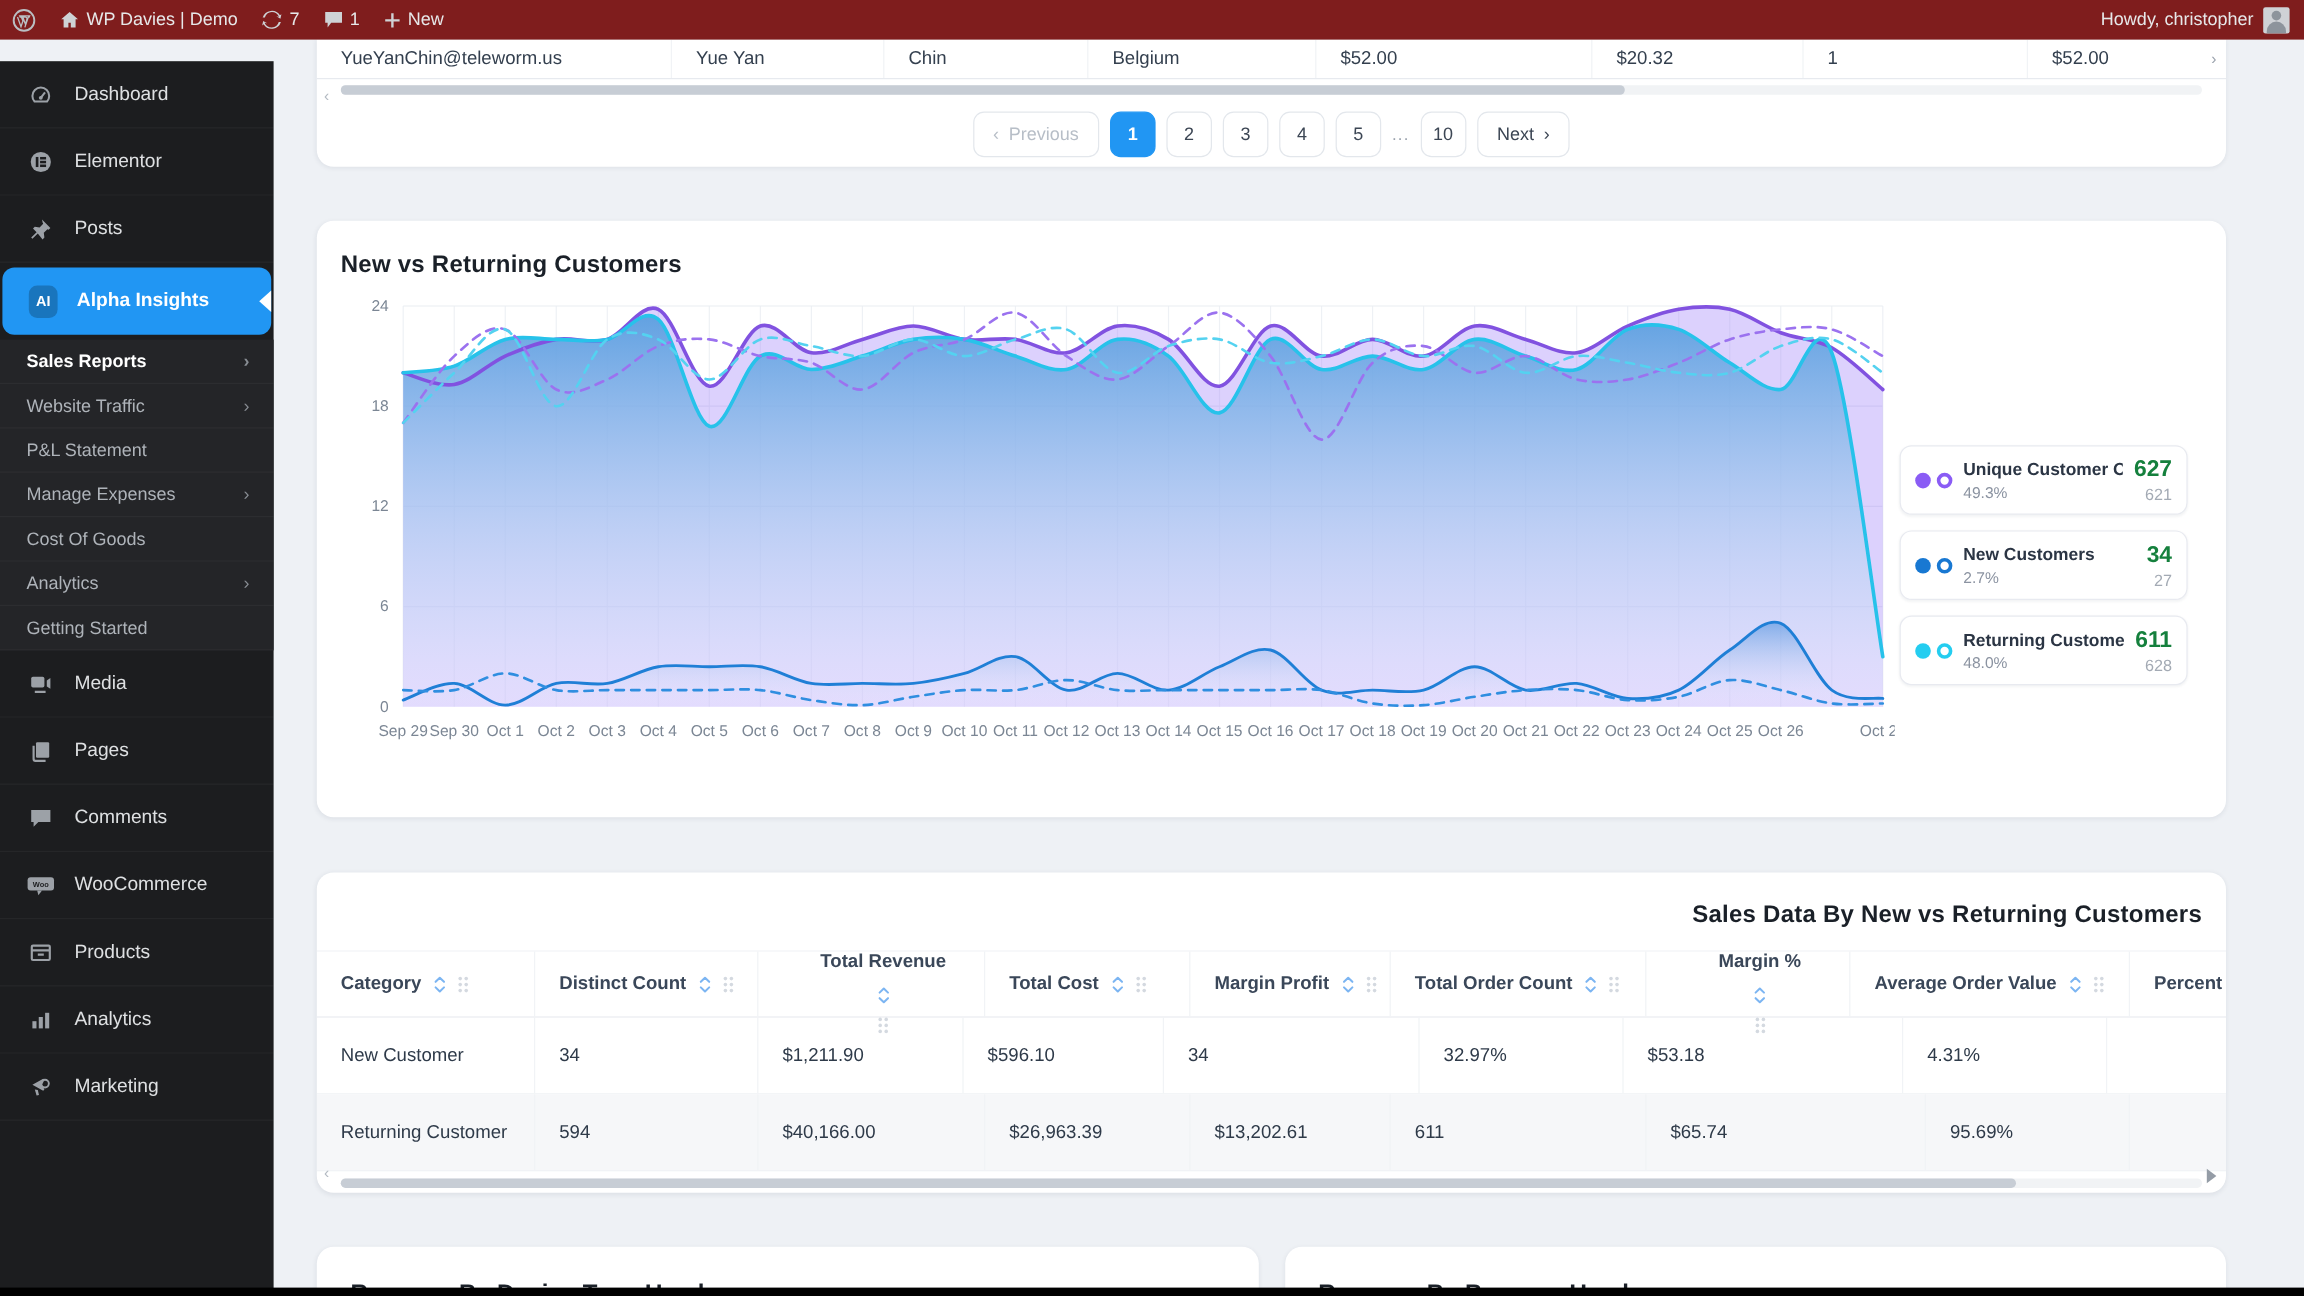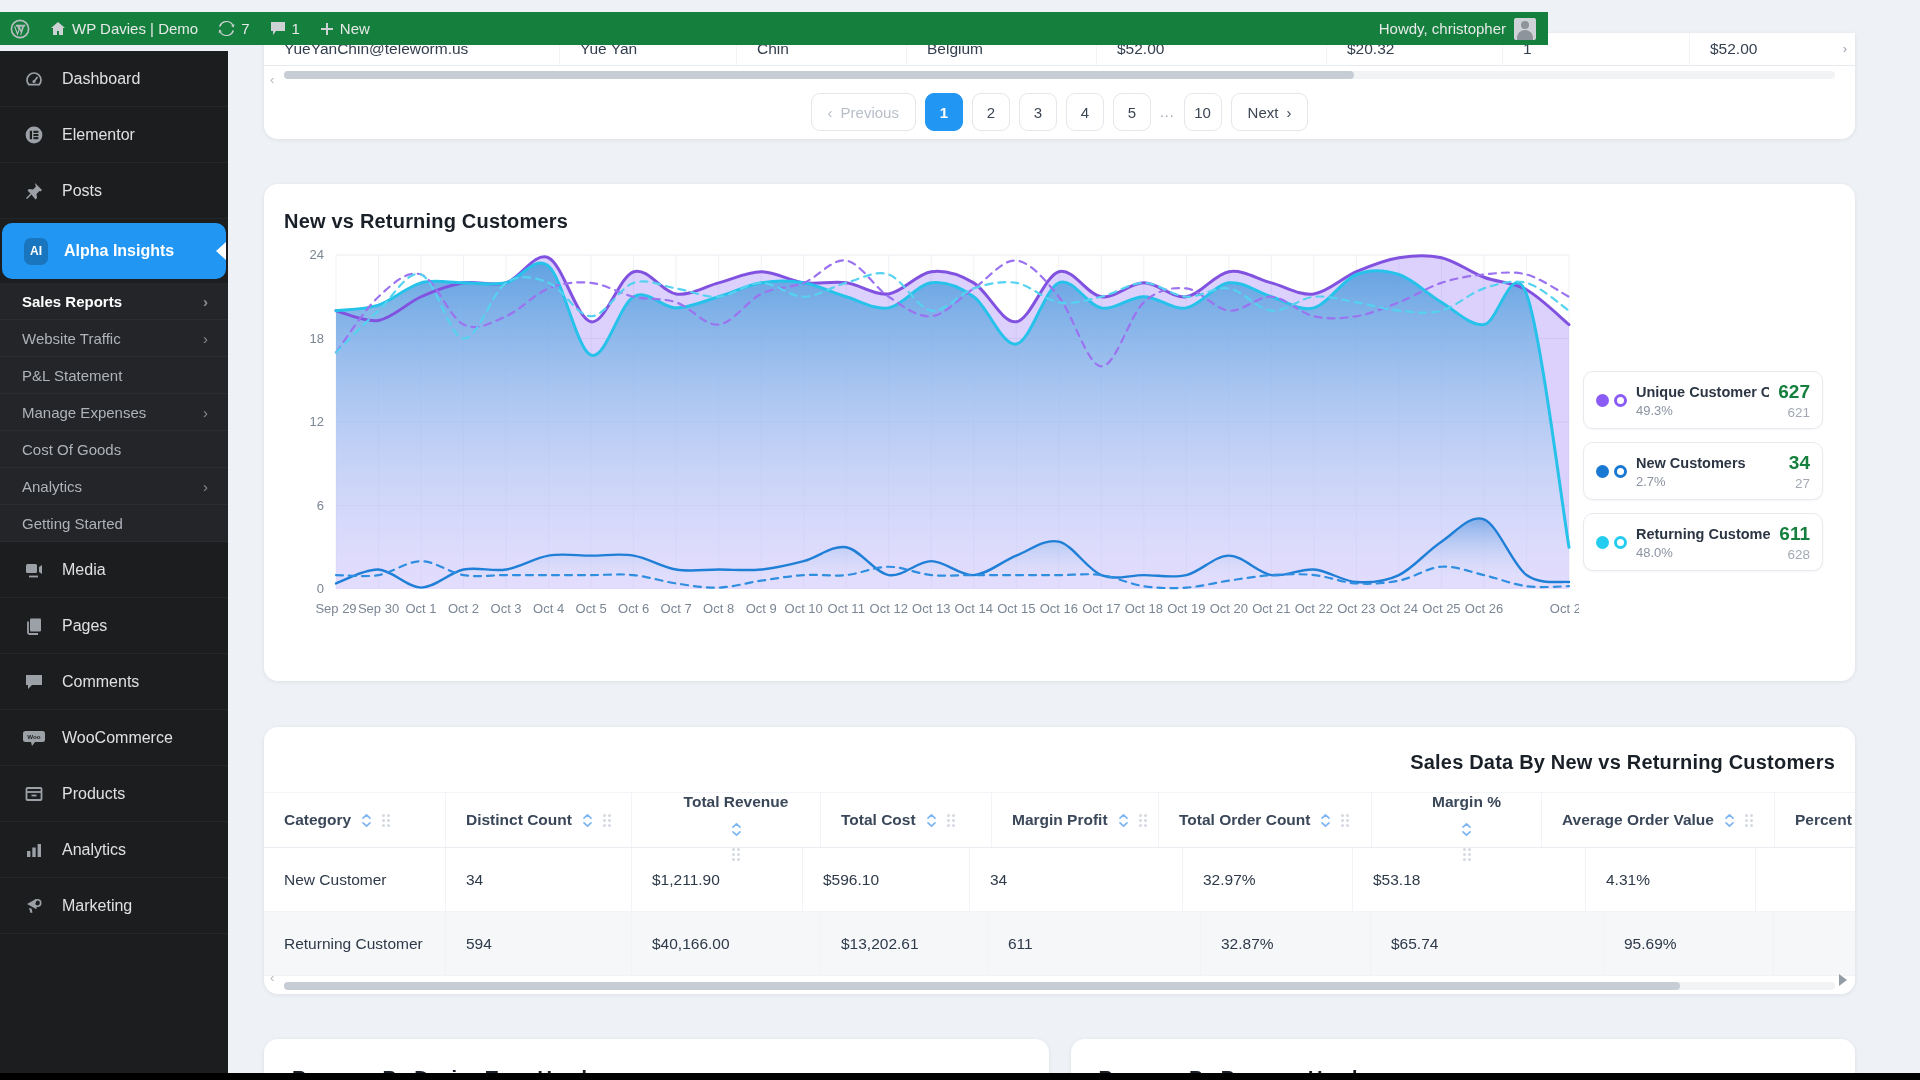--- a/index.html
+++ b/index.html
@@ -2,21 +2,21 @@
 <html><head>
 <meta charset="utf-8">
 <style>
   html,body{margin:0;padding:0;}
   body{
     width:1920px;height:1080px;overflow:hidden;position:relative;
     background:#eef1f5;font-family:"Liberation Sans",sans-serif;
     -webkit-font-smoothing:antialiased;
   }
   
-  #adminbar{position:absolute;top:12px;left:0;width:1548px;height:33px;background:#15803d;
+  #adminbar{position:absolute;top:0;left:0;width:1920px;height:33px;background:#7f1d1d;
     color:#e7e8e9;display:flex;align-items:center;font-size:15px;z-index:60;}
   #adminbar .ab-item{display:flex;align-items:center;gap:6px;padding:0 10px;height:100%;cursor:pointer;}
   #adminbar .ab-right{margin-left:auto;display:flex;align-items:center;gap:8px;padding-right:12px;}
   #adminbar svg{display:block;}
   .ab-count{color:#e7e8e9;}
   #avatar{width:22px;height:22px;background:#cfd2d6;border-radius:2px;position:relative;overflow:hidden;}
   #avatar::before{content:"";position:absolute;top:3px;left:7px;width:8px;height:8px;border-radius:50%;background:#8d949c;}
   #avatar::after{content:"";position:absolute;top:12px;left:3px;width:16px;height:10px;border-radius:8px 8px 0 0;background:#8d949c;}
   
   #sidebar{position:absolute;top:51px;left:0;width:228px;height:1047px;background:#1c1d1f;z-index:50;}
@@ -585,23 +585,23 @@
           <div class="td-cell" style="width: 167px;">$596.10</div>
           <div class="td-cell" style="width: 213px;">34</div>
           <div class="td-cell" style="width: 170px;">32.97%</div>
           <div class="td-cell" style="width: 233px;">$53.18</div>
           <div class="td-cell" style="width: 170px;">4.31%</div>
         </div>
         <div class="td-row alt">
           <div class="td-cell" style="width: 182px;">Returning Customer</div>
           <div class="td-cell" style="width: 186px;">594</div>
           <div class="td-cell" style="width: 189px;">$40,166.00</div>
+          <div class="td-cell" style="width: 171px;">$26,963.39</div>
           <div class="td-cell" style="width: 167px;">$13,202.61</div>
           <div class="td-cell" style="width: 213px;">611</div>
-          <div class="td-cell" style="width: 170px;">32.87%</div>
           <div class="td-cell" style="width: 233px;">$65.74</div>
           <div class="td-cell" style="width: 170px;">95.69%</div>
         </div>
       </div>
     <span class="scroll-arrow" style="left:6px;bottom:9px;">‹</span>
     <div class="hscroll" id="tbl-scroll">
       <div class="thumb" style="width:90%;"></div>
     </div>
     <div id="tbl-right-arrow"></div>
   </div>

